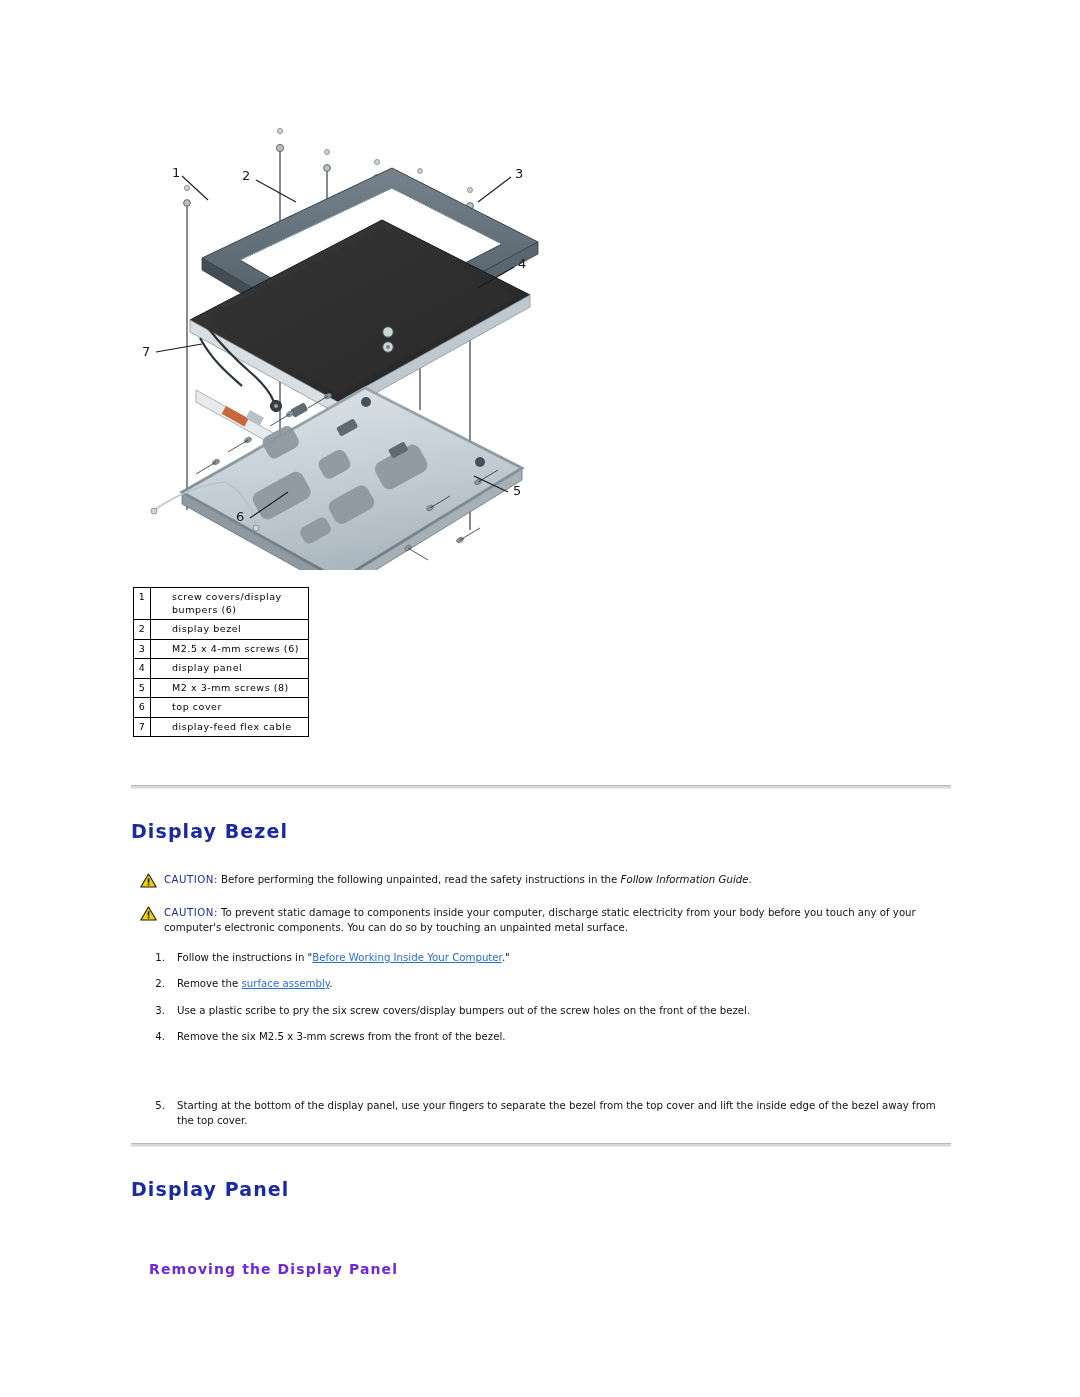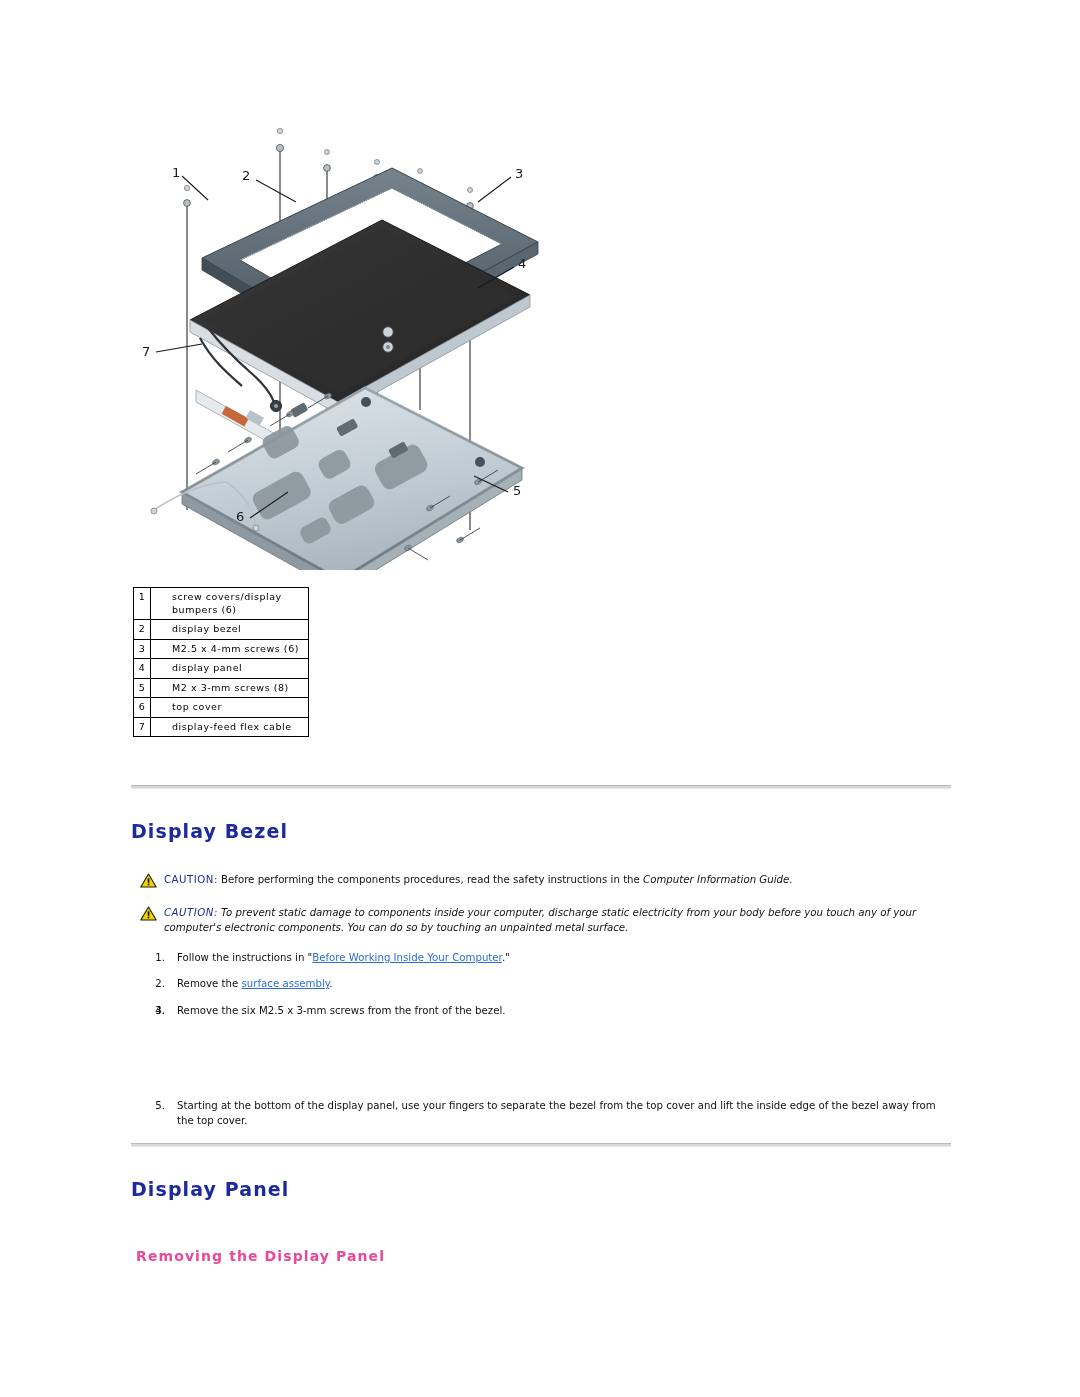--- a/index.html
+++ b/index.html
@@ -89,26 +89,26 @@
     color: #1c2a9e;
     white-space: nowrap;
   }
   .h-bezel { top: 820px; }
   .h-panel { top: 1178px; }
 
   h2.subsection {
     position: absolute;
     left: 131px;
     top: 1243px;
-    margin: 5px;
+    margin: 18px;
     font-family: "DejaVu Sans", sans-serif;
     font-size: 14px;
     font-weight: bold;
     letter-spacing: 1.1px;
-    color: #ec4899;
+    color: #6d28d9;
     white-space: nowrap;
   }
 
   
   .admon {
     position: absolute;
     left: 140px;
     width: 805px;
     font-family: "DejaVu Sans", sans-serif;
     font-size: 10.2px;
@@ -128,21 +128,21 @@
     text-align: left;
   }
   .admon .kw {
     color: #1c2a9e;
     letter-spacing: .5px;
     margin-top: 16px;
   }
   .admon i { font-style: italic; }
 
   .caution-1 { top: 872px; }
-  .caution-2 { top: 905px; font-style: italic; }
+  .caution-2 { top: 905px; }
   .notice-1  { top: 1058px; }
 
   
   .steps {
     position: absolute;
     left: 143px;
     width: 800px;
     font-family: "DejaVu Sans", sans-serif;
     font-size: 10.2px;
     line-height: 1.5;
@@ -377,21 +377,21 @@
   <h1 class="section h-bezel">Display Bezel</h1>
 
   <div class="admon caution-1">
     <span class="ico">
       <svg class="tri-svg" width="17" height="15" viewBox="0 0 17 15">
         <polygon points="8.5,1 16.2,14 0.8,14" fill="#f5d200" stroke="#1a1a1a" stroke-width="1.1" stroke-linejoin="round"></polygon>
         <rect x="7.7" y="5.2" width="1.7" height="4.6" fill="#1a1a1a"></rect>
         <rect x="7.7" y="10.6" width="1.7" height="1.7" fill="#1a1a1a"></rect>
       </svg>
     </span>
-    <span class="txt"><span class="kw">CAUTION:</span><span> Before performing the components procedures, read the safety instructions in the </span><i>Computer Information Guide</i><span>.</span></span>
+    <span class="txt"><span class="kw">CAUTION:</span><span> Before performing the following unpainted, read the safety instructions in the </span><i>Follow Information Guide</i><span>.</span></span>
   </div>
 
   <div class="admon caution-2">
     <span class="ico">
       <svg class="tri-svg" width="17" height="15" viewBox="0 0 17 15">
         <polygon points="8.5,1 16.2,14 0.8,14" fill="#f5d200" stroke="#1a1a1a" stroke-width="1.1" stroke-linejoin="round"></polygon>
         <rect x="7.7" y="5.2" width="1.7" height="4.6" fill="#1a1a1a"></rect>
         <rect x="7.7" y="10.6" width="1.7" height="1.7" fill="#1a1a1a"></rect>
       </svg>
     </span>
@@ -399,21 +399,21 @@
   </div>
 
   <div class="steps steps-a">
     <div class="step">
       <span class="n">1.</span><span>Follow the instructions in "</span><a href="#" class="lnk">Before Working Inside Your Computer</a><span>."</span>
     </div>
     <div class="step">
       <span class="n">2.</span><span>Remove the </span><a href="#" class="lnk">surface assembly</a><span>.</span>
     </div>
     <div class="step">
-      <span class="n">3.</span>
+      <span class="n">3.</span><span>Use a plastic scribe to pry the six screw covers/display bumpers out of the screw holes on the front of the bezel.</span>
     </div>
     <div class="step">
       <span class="n">4.</span><span>Remove the six M2.5 x 3-mm screws from the front of the bezel.</span>
     </div>
   </div>
 
 
   <div class="steps steps-b">
     <div class="step">
       <span class="n">5.</span><span>Starting at the bottom of the display panel, use your fingers to separate the bezel from the top cover and lift the inside edge of the bezel away from the top cover.</span>

